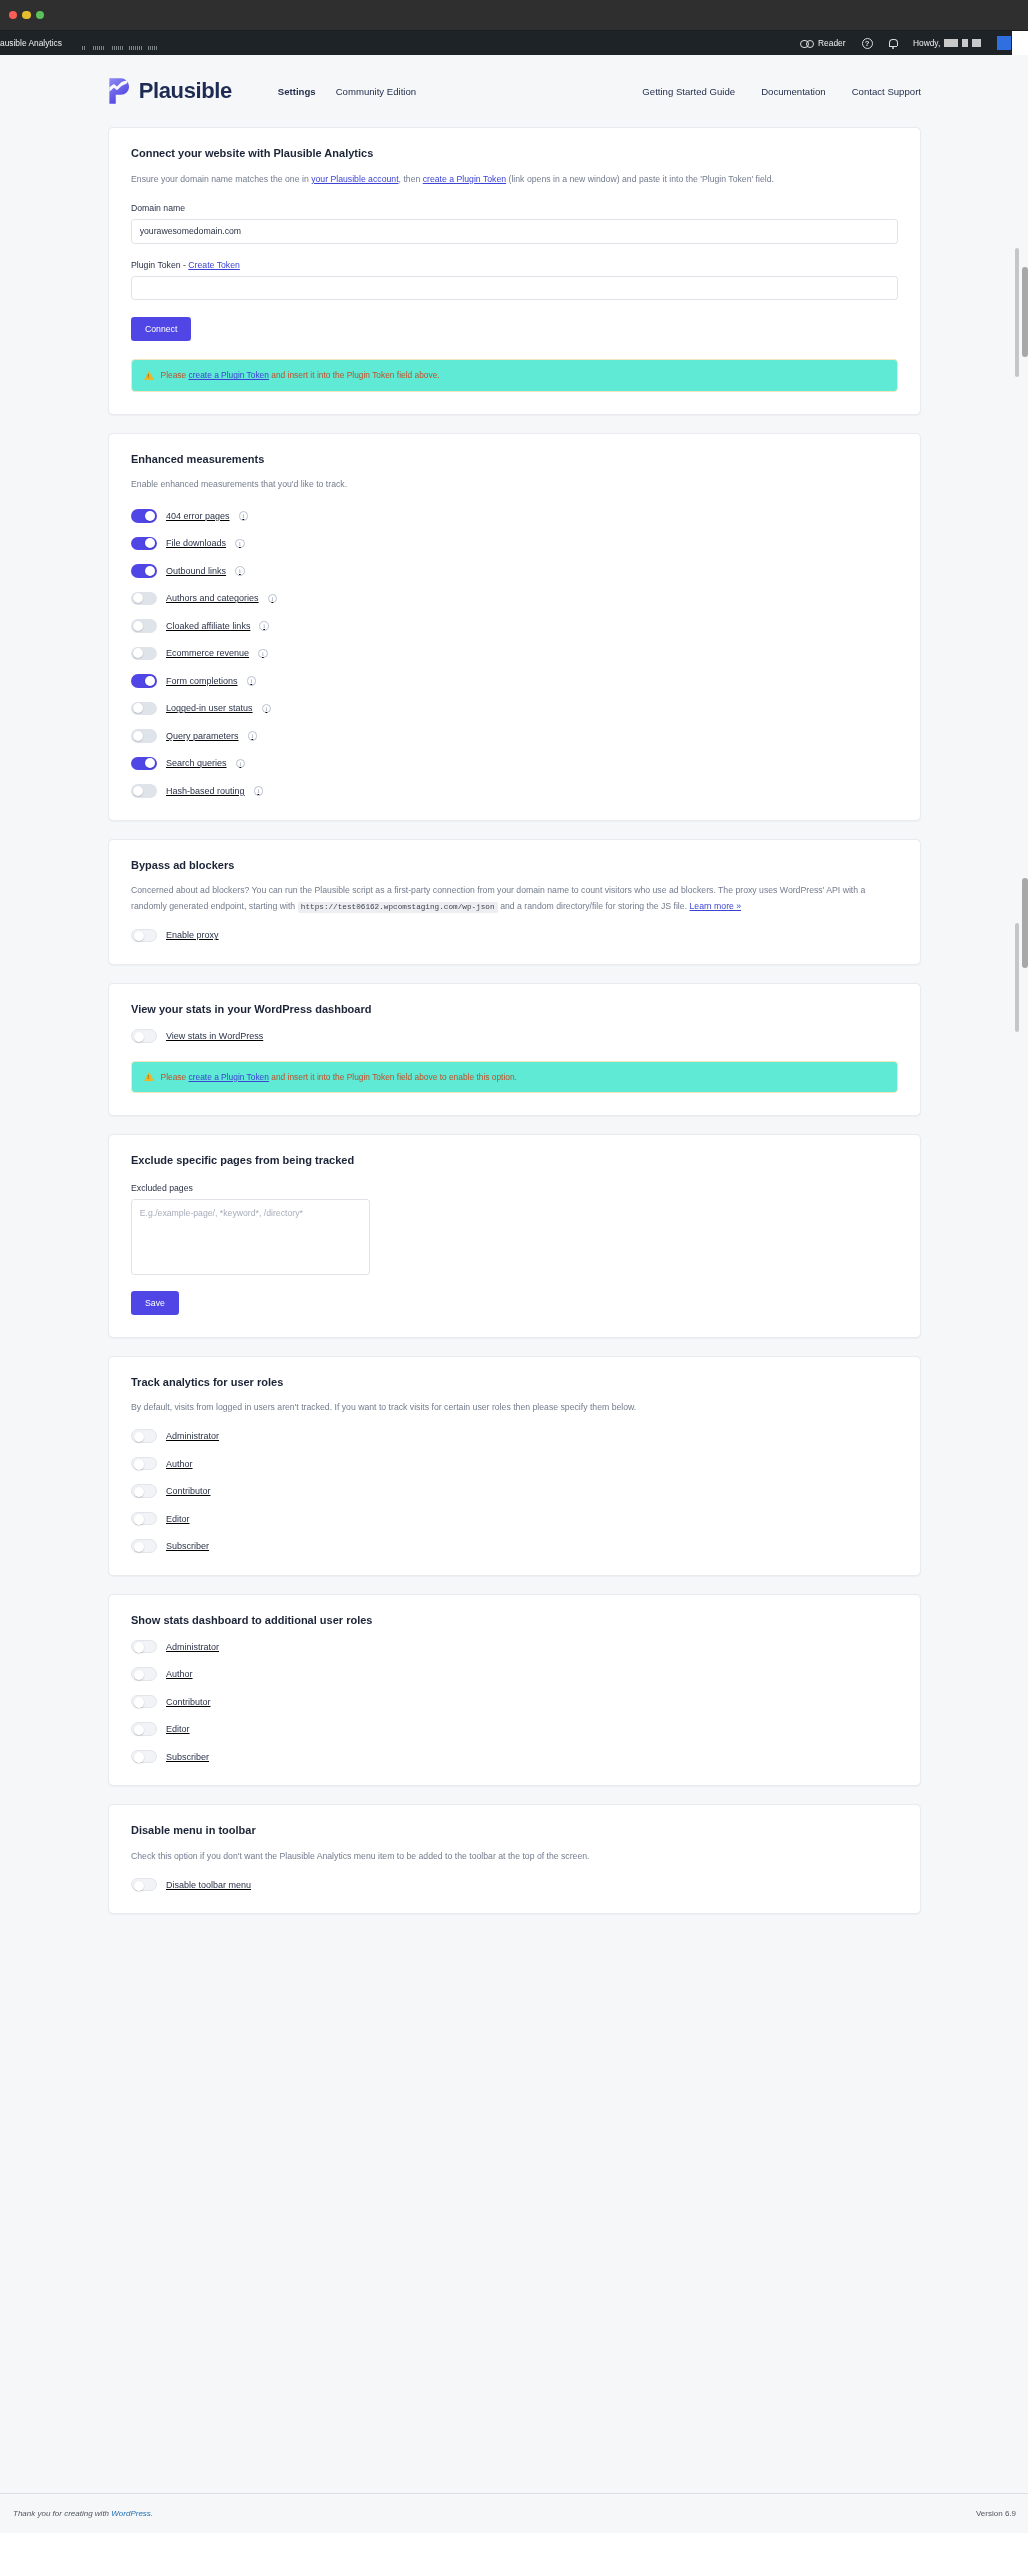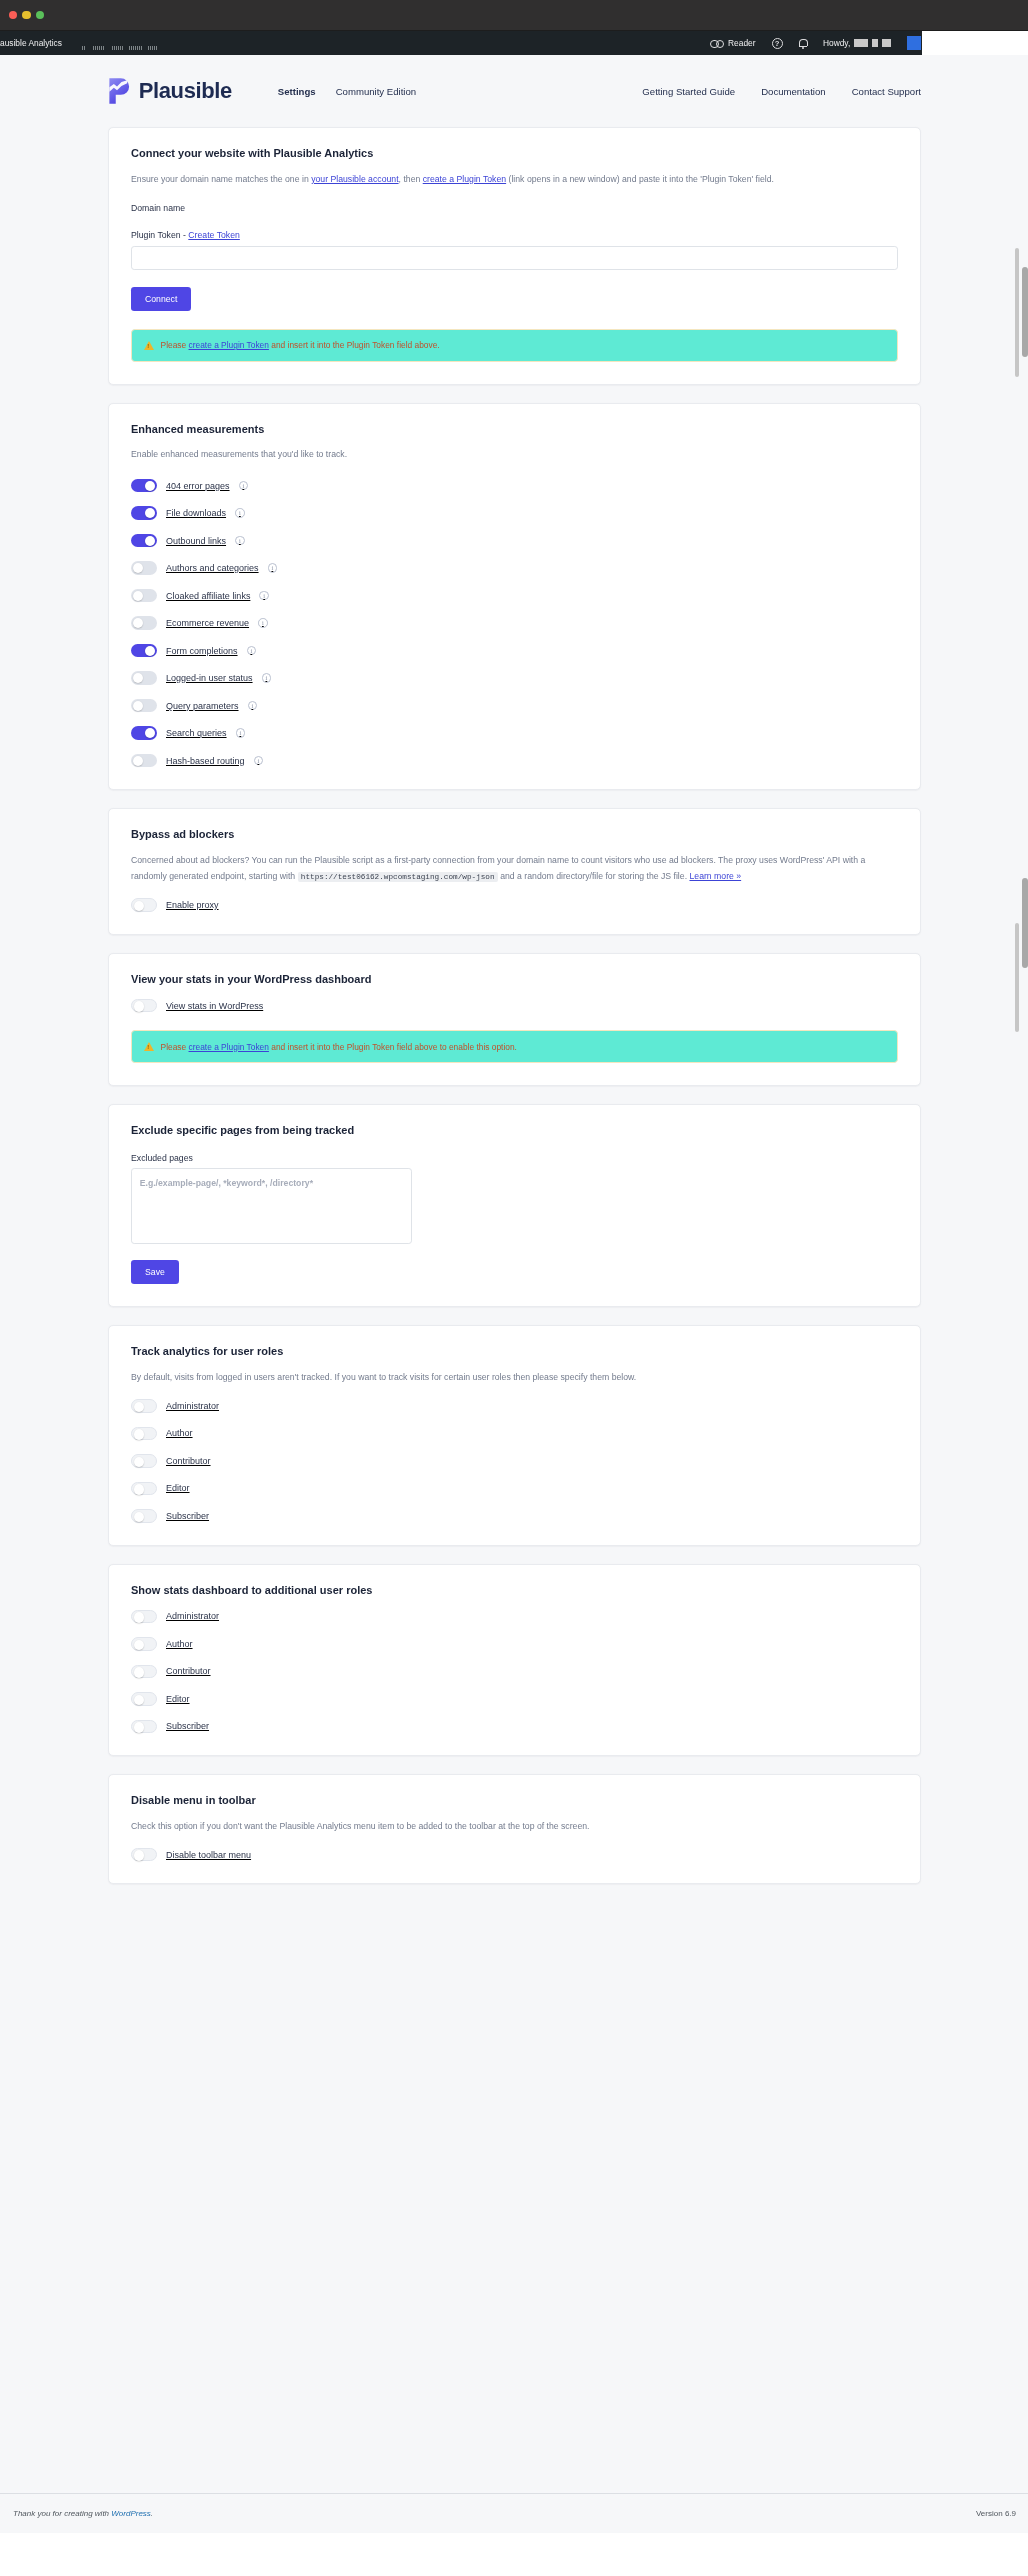--- a/index.html
+++ b/index.html
@@ -17,21 +17,21 @@
     border-bottom: 0.6px solid #1d1d1d;
   }
   .traffic { position: absolute; top: 11px; left: 9px; display: flex; gap: 5.1px; }
   .dot { width: 8.4px; height: 8.4px; border-radius: 50%; }
   .dot.red { background: #fa5e57; }
   .dot.yellow { background: #e5bf2e; }
   .dot.green { background: #5ac05a; }
 
   
   .wp-adminbar {
-    position: absolute; top: 31px; left: 0; width: 922px; height: 24.4px;
+    position: absolute; top: 31px; left: 0; width: 1012px; height: 24.4px;
     background: #1d2327; color: #f0f0f1;
     font-size: 8.4px; line-height: 24.4px;
   }
   .wp-adminbar .ab-left {
     position: absolute; left: -3.9px; top: 0; display: flex; align-items: center; gap: 6.4px;
     height: 24.4px; padding-left: 3.9px;
   }
   .ab-site-name { font-size: 8.4px; color: #f0f0f1; white-space: nowrap; }
   .ab-underline {
     display: inline-block; width: 76px; height: 3.9px;
@@ -265,20 +265,21 @@
 
   <div class="content">
 
     <div class="card">
       <div class="card-title">Connect your website with Plausible Analytics</div>
       <div class="card-desc">
         <span>Ensure your domain name matches the one in </span><a class="lnk">your Plausible account</a><span>, then </span><a class="lnk">create a Plugin Token</a><span> (link opens in a new window) and paste it into the 'Plugin Token' field.</span>
       </div>
 
       <label class="field-label">Domain name</label>
+      <input class="text-input" value="yourawesomedomain.com" style="">
 
       <label class="field-label">
         <span>Plugin Token - </span><a class="lnk">Create Token</a>
       </label>
       <input class="text-input" value="" style="">
 
       <button class="btn-primary">Connect</button>
 
       <div class="notice-warn">
         <span class="tri"></span>
@@ -393,21 +394,21 @@
       </div>
       <div class="notice-warn">
         <span class="tri"></span>
         <span class="warn-txt"><span>Please </span><a>create a Plugin Token</a><span> and insert it into the Plugin Token field above to enable this option.</span></span>
       </div>
     </div>
 
     <div class="card">
       <div class="card-title">Exclude specific pages from being tracked</div>
       <label class="field-label">Excluded pages</label>
-      <textarea class="text-input" style="width: 281px; font-weight: bold;" placeholder="E.g./example-page/, *keyword*, /directory*"></textarea>
+      <textarea class="text-input" style="width: 239px;" placeholder="E.g./example-page/, *keyword*, /directory*"></textarea>
       <br>
       <button class="btn-primary" style="margin-top:14px">Save</button>
     </div>
 
     <div class="card">
       <div class="card-title">Track analytics for user roles</div>
       <div class="card-desc">By default, visits from logged in users aren't tracked. If you want to track visits for certain user roles then please specify them below.</div>
       <div class="toggle-row">
         <span class="switch off-plain">
             <i class="knob"></i>

